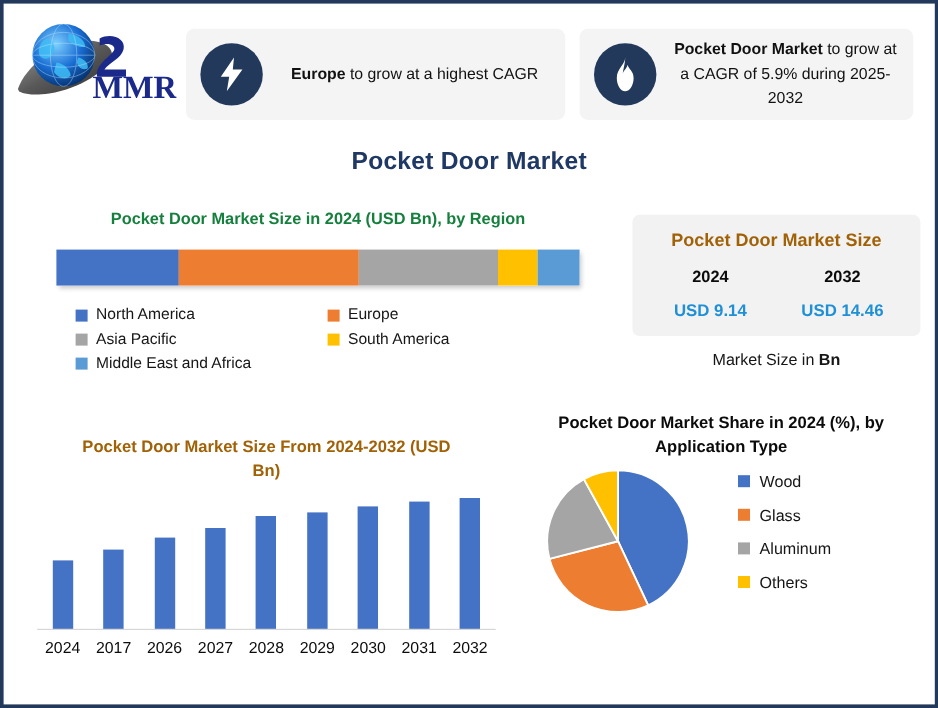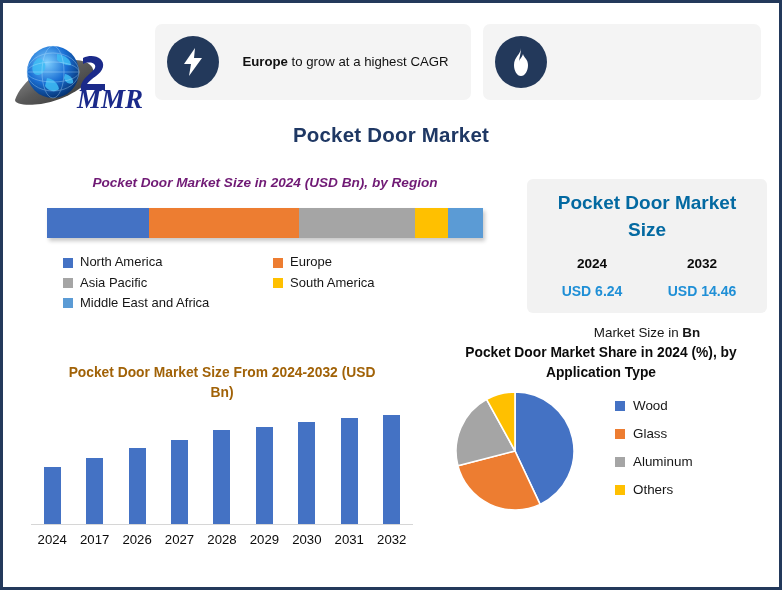--- a/index.html
+++ b/index.html
@@ -17,23 +17,22 @@
   }
 
   
   #header {
     position: absolute; left: 0; top: 0;
     width: 776px; height: 118px;
     display: flex; align-items: center;
   }
   #logo-wrap {
     width: 152px; height: 100px;
-    display: flex; align-items: flex-end; justify-content: center;
+    display: flex; align-items: flex-start; justify-content: center;
     flex: 0 0 152px;
-    font-style: italic;
   }
   .logo-svg { display: block; }
 
   .badge-card {
     background: #f4f4f4;
     border-radius: 7px;
     height: 76px;
     display: flex; align-items: center;
     padding: 0 10px 0 12px;
   }
@@ -65,24 +64,23 @@
     color: #1f3864;
     letter-spacing: .2px;
   }
 
   
   #region-panel {
     position: absolute; left: 16px; top: 170px; width: 492px;
   }
   #region-title {
     text-align: center;
-    font-size: 13.6px; font-weight: bold; color: #701a75;
+    font-size: 13.6px; font-weight: bold; color: #15803d;
     line-height: 1.42;
     padding: 0 36px;
-    font-style: italic;
   }
   #region-bar {
     margin: 16px 28px 0 28px;
     height: 30px;
     display: flex;
     box-shadow: 2px 3px 4px rgba(0,0,0,.22);
   }
   .region-seg { height: 100%; }
 
   #region-legend {
@@ -107,21 +105,21 @@
   #size-panel {
     position: absolute; left: 524px; top: 176px; width: 240px;
   }
   #size-card {
     background: #f2f2f2;
     border-radius: 6px;
     padding: 11px 10px 14px 10px;
   }
   #size-card-title {
     text-align: center;
-    font-size: 19px; font-weight: bold; color: #0369a1;
+    font-size: 15px; font-weight: bold; color: #a16207;
     line-height: 1.42;
   }
   #size-row-years, #size-row-values {
     display: flex; justify-content: space-around;
     margin-top: 12px;
   }
   .size-year {
     font-size: 13.6px; font-weight: bold; color: #0b0b0b;
     width: 50%; text-align: center;
   }
@@ -176,21 +174,21 @@
   #pie-panel {
     position: absolute; left: 424px; top: 340px; width: 348px; height: 212px;
   }
   #pie-title {
     text-align: center;
     font-size: 13.8px; font-weight: bold; color: #0b0b0b;
     line-height: 1.45;
     padding: 0 12px;
   }
   #pie-body {
-    display: flex; align-items: flex-end;
+    display: flex; align-items: center;
     margin-top: 6px;
   }
   #pie-chart-wrap {
     flex: 0 0 176px;
     display: flex; justify-content: center;
   }
   #pie-legend {
     flex: 1 1 auto;
     padding-left: 12px;
   }
@@ -254,20 +252,21 @@
       </span>
       <span class="badge-text"><b>Europe</b><span> to grow at a highest CAGR</span></span>
     </div>
 
     <div class="badge-card" id="badge-2">
       <span class="badge-icon">
         <svg width="24" height="30" viewBox="0 0 24 30">
           <path d="M12 1 C12 7 5 10 5 18 C5 24 8 29 12 29 C16 29 19 24 19 18 C19 12 15 11 14 7 C13 11 10 12 10 15 C10 12 12 6 12 1 Z" fill="#ffffff"></path>
         </svg>
       </span>
+      <span class="badge-text"><b>Pocket Door Market</b><span> to grow at a CAGR of 5.9% during 2025-2032</span></span>
     </div>
   </div>
 
   <div id="main-title">Pocket Door Market</div>
 
   <div id="region-panel">
     <div id="region-title">Pocket Door Market Size  in 2024 (USD Bn), by Region</div>
     <div id="region-bar">
         <div class="region-seg" style="background: rgb(68, 114, 196); width: 23.3%;"></div>
         <div class="region-seg" style="background: rgb(237, 125, 49); width: 34.6%;"></div>
@@ -300,21 +299,21 @@
   </div>
 
   <div id="size-panel">
     <div id="size-card">
       <div id="size-card-title">Pocket Door Market Size</div>
       <div id="size-row-years">
         <span class="size-year">2024</span>
         <span class="size-year">2032</span>
       </div>
       <div id="size-row-values">
-        <span class="size-value">USD 6.24</span>
+        <span class="size-value">USD 9.14</span>
         <span class="size-value">USD 14.46</span>
       </div>
     </div>
     <div id="size-footnote"><span>Market Size in </span><b>Bn</b></div>
   </div>
 
   <div id="barchart-panel">
     <div id="barchart-title">Pocket Door Market Size From 2024-2032 (USD Bn)</div>
     <div id="barchart-plot">
         <div class="bar-col">

